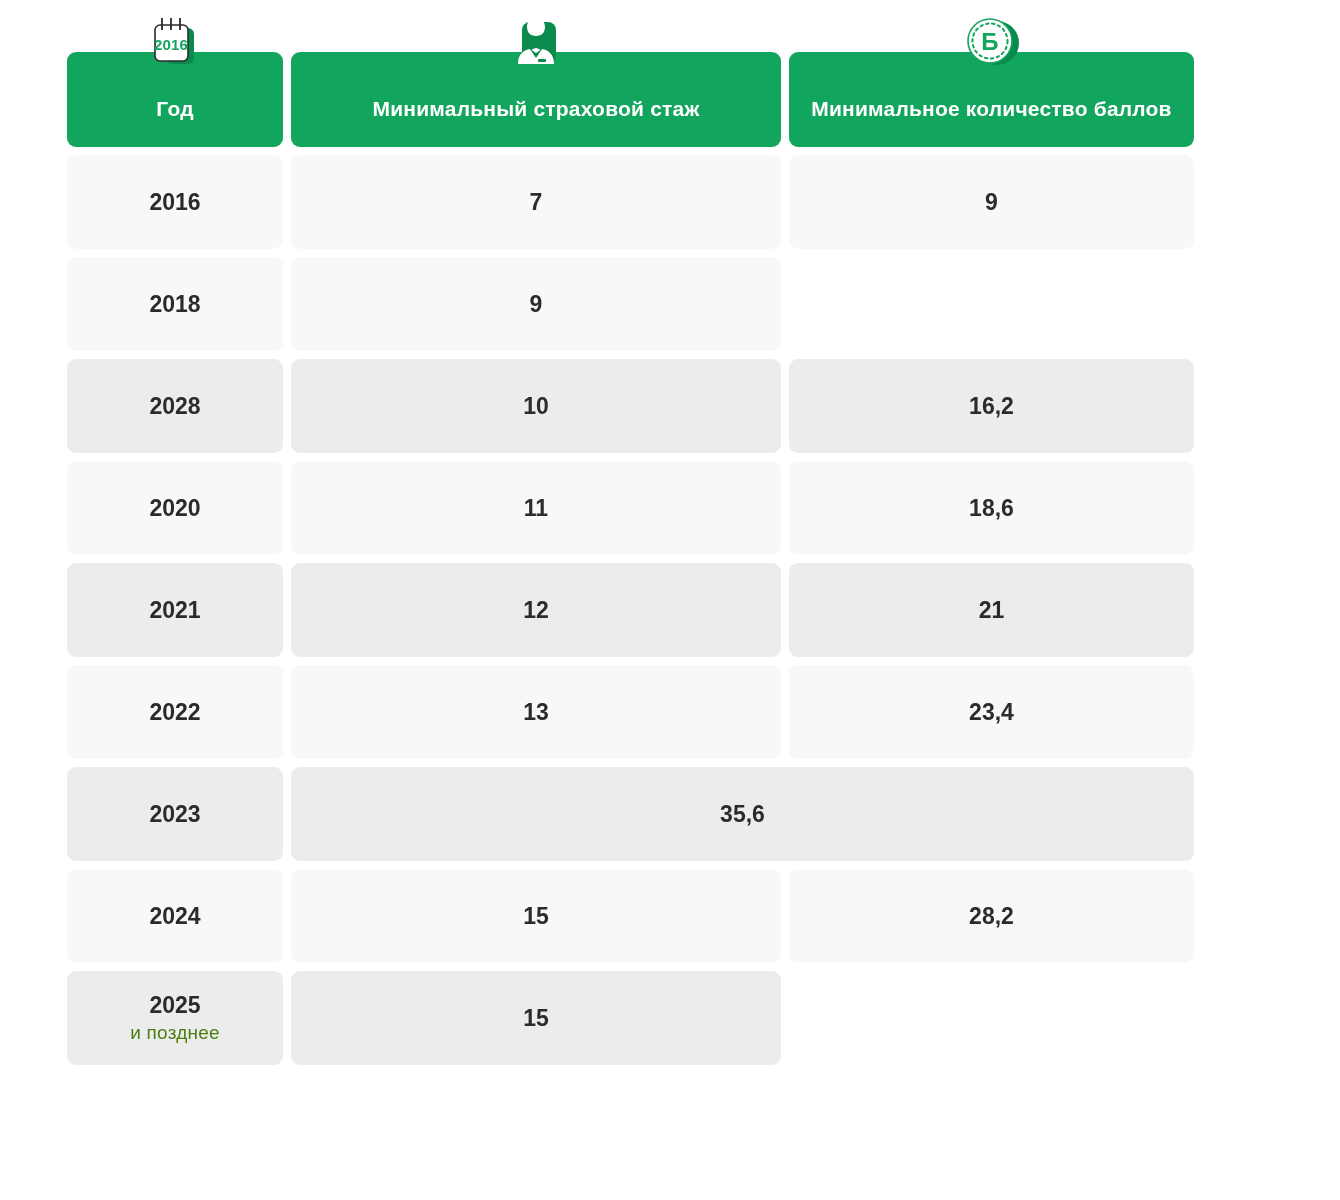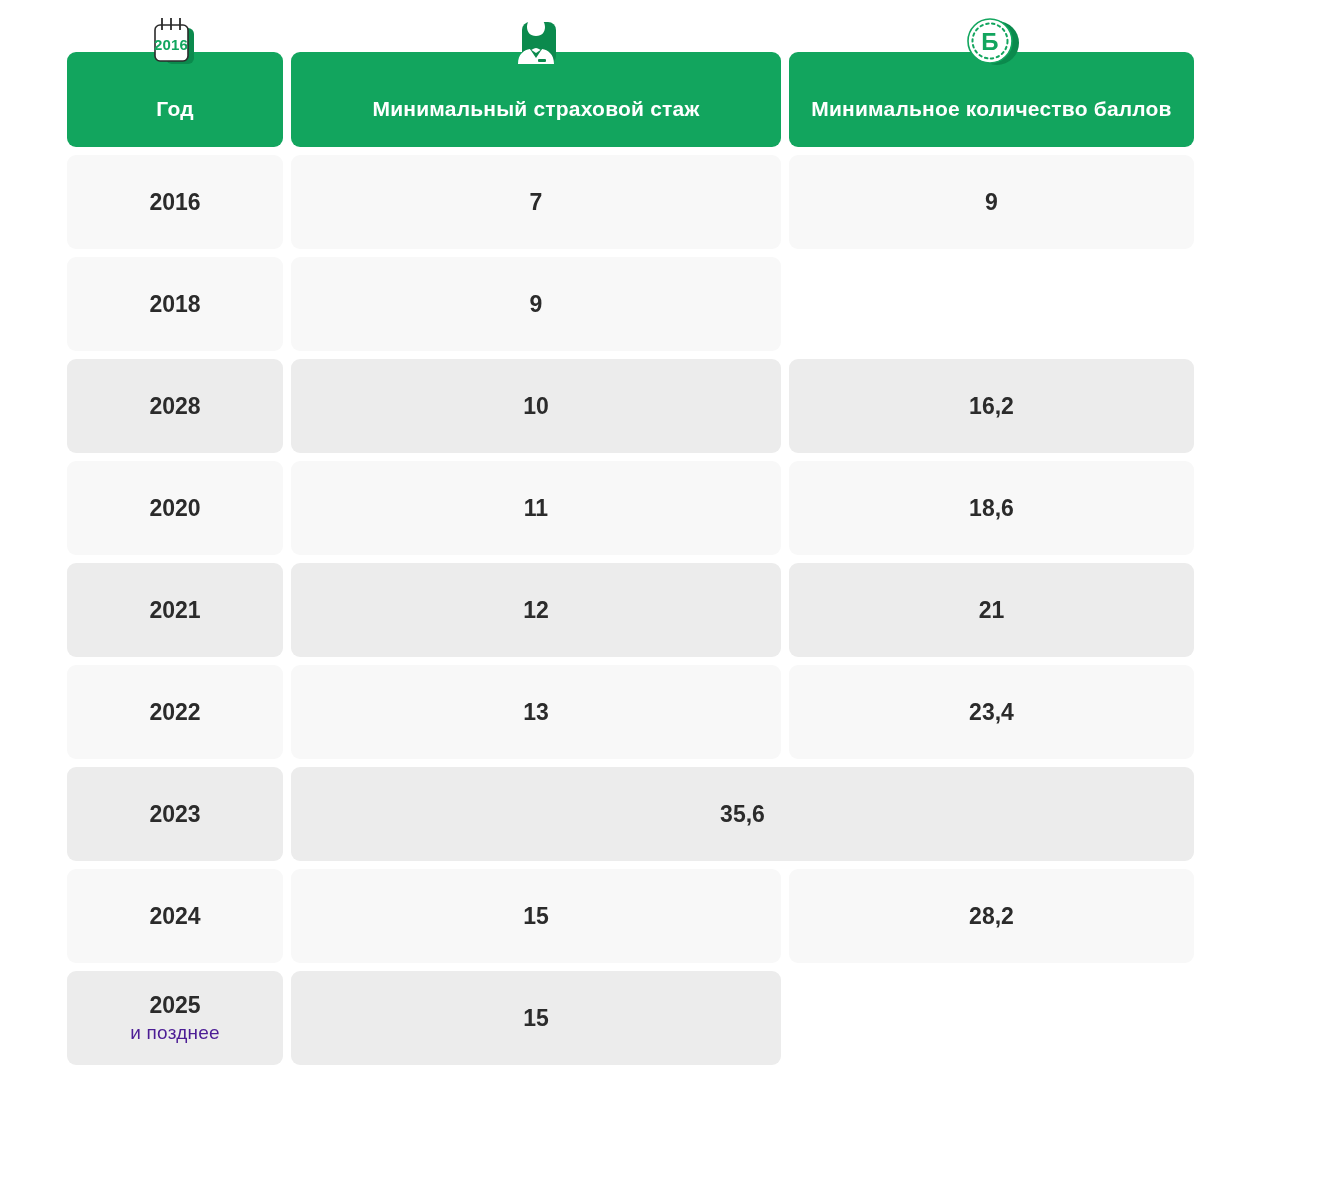--- a/index.html
+++ b/index.html
@@ -80,21 +80,21 @@
 
   .tr.alt .td { background: #ececec; }
 
   .td-year   { flex: 0 0 216px; }
   .td-stage  { flex: 0 0 490px; }
   .td-points { flex: 1 1 auto; }
 
   .td-sub {
     font-size: 19px;
     font-weight: normal;
-    color: #4c1d95;
+    color: #4d7c0f;
     margin-top: 3px;
     letter-spacing: 0.2px;
   }
 </style>
 </head>
 <body>
 
 <div class="table-wrap">
 
   <div class="thead">

